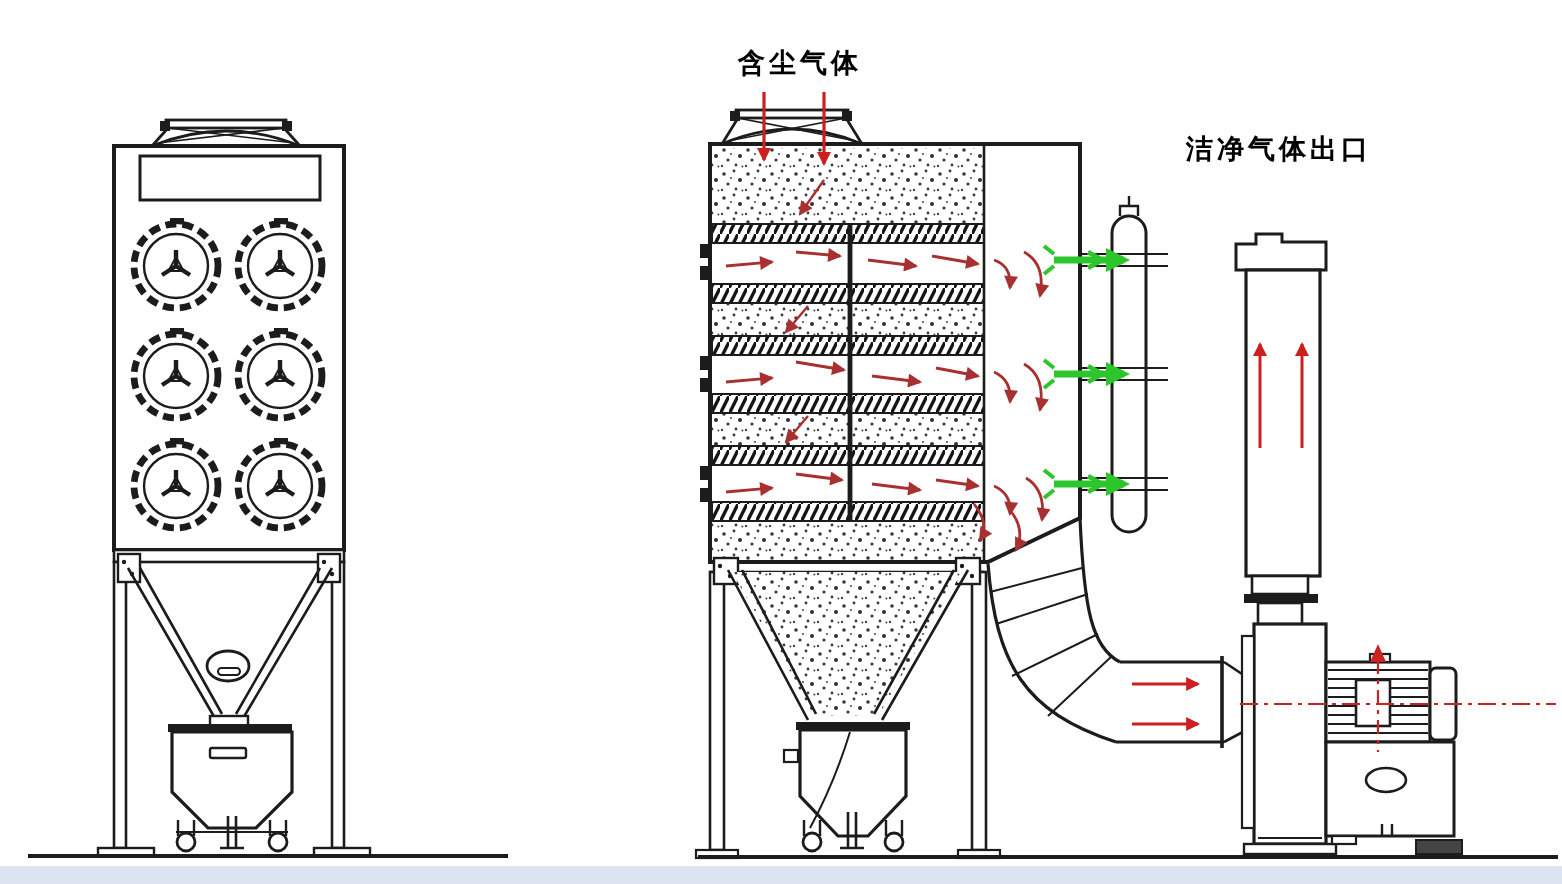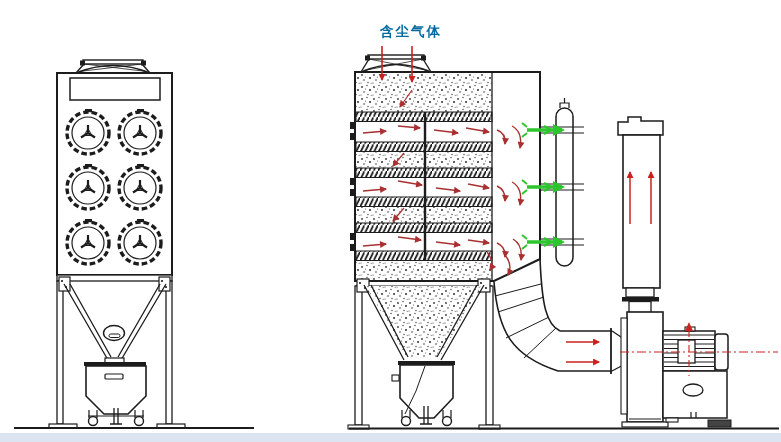--- a/index.html
+++ b/index.html
@@ -2,24 +2,23 @@
 <html><head>
 <meta charset="utf-8">
 <style>
   html,body{margin:0;padding:0;background:#fff;}
   #canvas{
     position:relative;width:781px;height:442px;background:var(--canvas,#fff);
     overflow:hidden;font-family:"DejaVu Sans","Liberation Sans",sans-serif;
   }
   #canvas svg{position:absolute;left:0;top:0;}
   .diagram-label{
-    position:absolute;color:#0369a1;font-weight:bold;font-size:13.5px;
+    position:absolute;color:#000000;font-weight:bold;font-size:13.5px;
     letter-spacing:2px;white-space:nowrap;
     font-family:"DejaVu Sans","Liberation Sans",sans-serif;
-    margin-left:11px;
   }
   #inlet-label{left:369px;top:23px;}
   #outlet-label{left:593px;top:66px;}
   #footer-band{
     position:absolute;left:0;bottom:0;width:781px;height:9px;
     background:var(--footer,#dde4f1);
   }
   .ink{stroke:var(--ink,#1c1c1c);fill:none;}
 </style>
 </head>
@@ -360,15 +359,16 @@
         <path class="ink" d="M443,410 L443,418 M451,410 L451,418" stroke-width="1.2"></path>
         <circle cx="447" cy="421" r="4.5" fill="#fff" stroke="#1c1c1c" stroke-width="1.4"></circle>
         <path class="ink" d="M424,406 L424,424 M428,406 L428,424 M420,424 L432,424" stroke-width="1.3"></path>
       </g>
     </g>
     <line x1="349" y1="428.5" x2="779" y2="428.5" stroke="#1c1c1c" stroke-width="2"></line>
   </g>
 </svg>
 
 <div id="inlet-label" class="diagram-label">含尘气体</div>
+<div id="outlet-label" class="diagram-label">洁净气体出口</div>
 
 <div id="footer-band"></div>
 </div>
 
 </body></html>

